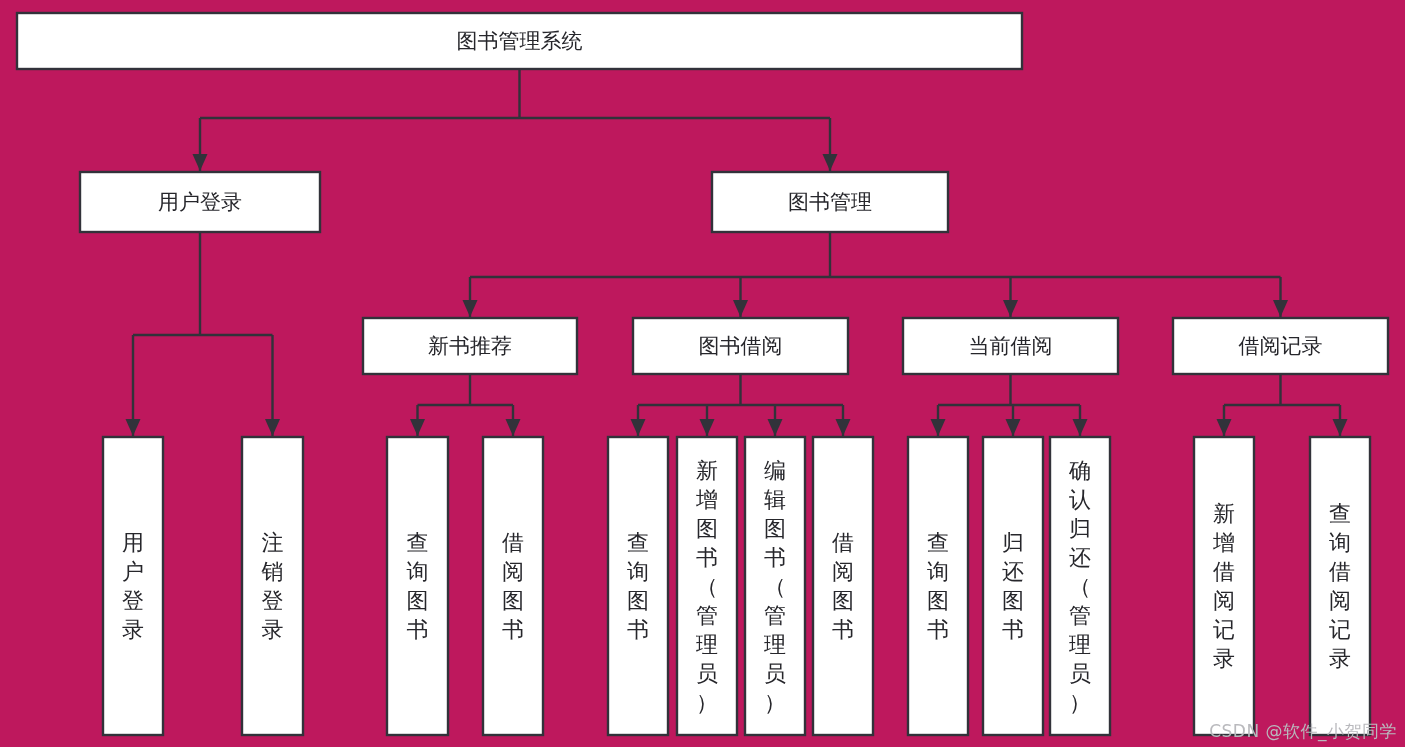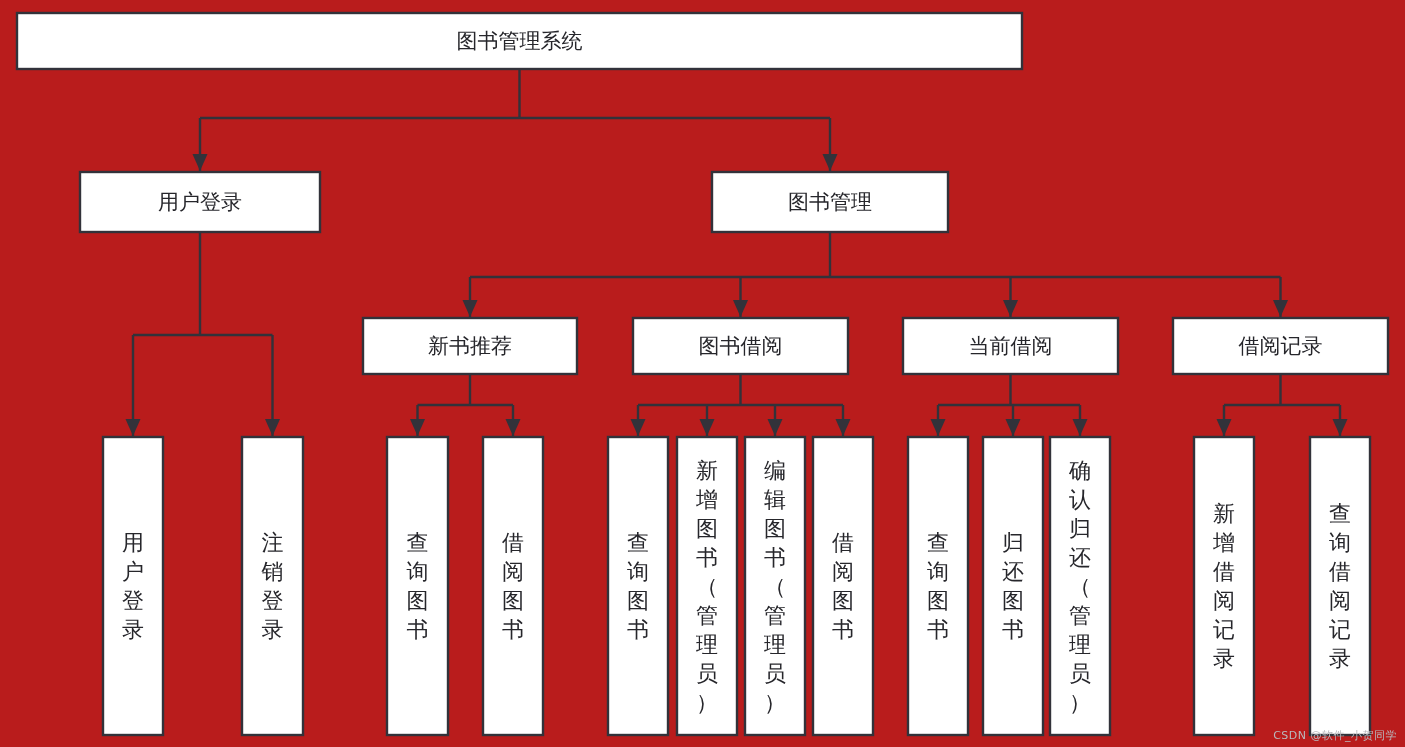--- a/index.html
+++ b/index.html
@@ -10,21 +10,21 @@
   body {
     width: 1405px;
     height: 747px;
     font-family: "DejaVu Sans", "Liberation Sans", sans-serif;
     overflow: hidden;
   }
   #diagram-root {
     position: relative;
     width: 1405px;
     height: 747px;
-    background: #b91c1c;
+    background: #be185d;
   }
   svg.diagram-canvas {
     position: absolute;
     left: 0;
     top: 0;
     width: 1405px;
     height: 747px;
   }
   .node-box {
     fill: #ffffff;
@@ -51,21 +51,21 @@
     stroke-linecap: butt;
   }
   .arrow-head {
     fill: #32323a;
   }
   .watermark {
     position: absolute;
     right: 8px;
     bottom: 4px;
     font-family: "DejaVu Sans", "Liberation Sans", sans-serif;
-    font-size: 11px;
+    font-size: 17px;
     color: #b9b9bd;
     letter-spacing: 0.5px;
     white-space: nowrap;
     user-select: none;
     margin-top: 48px;
   }
 </style>
 </head>
 <body>
 

